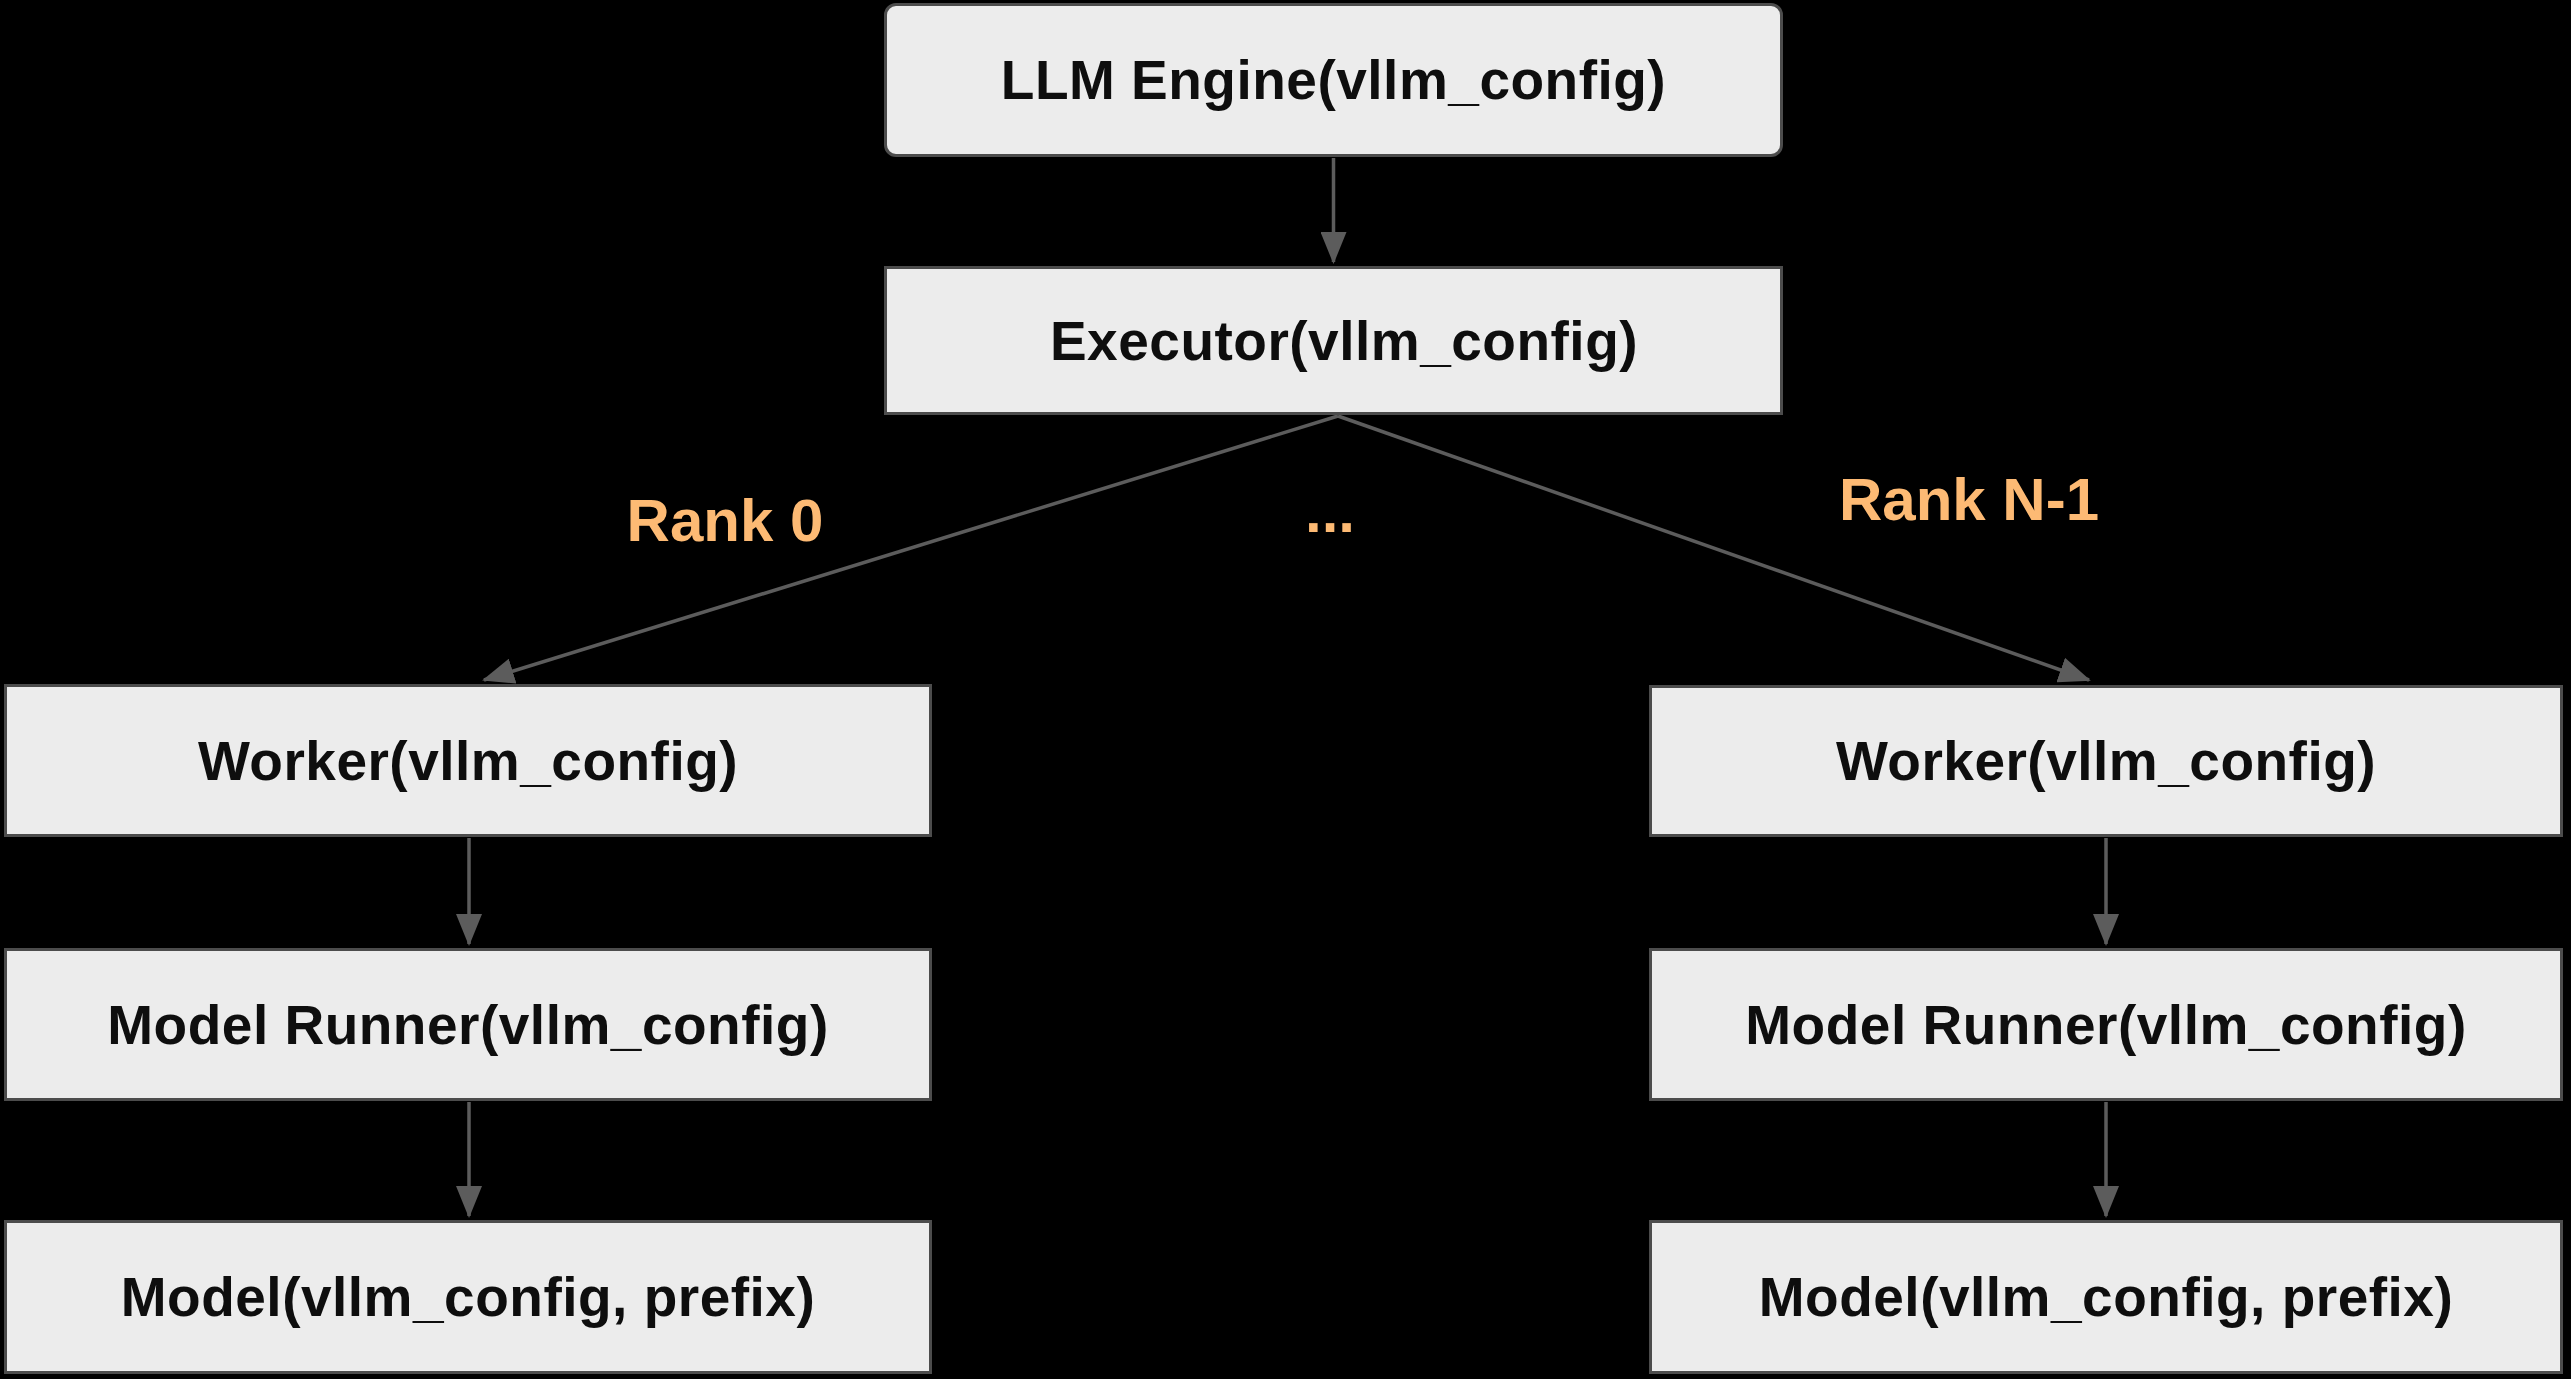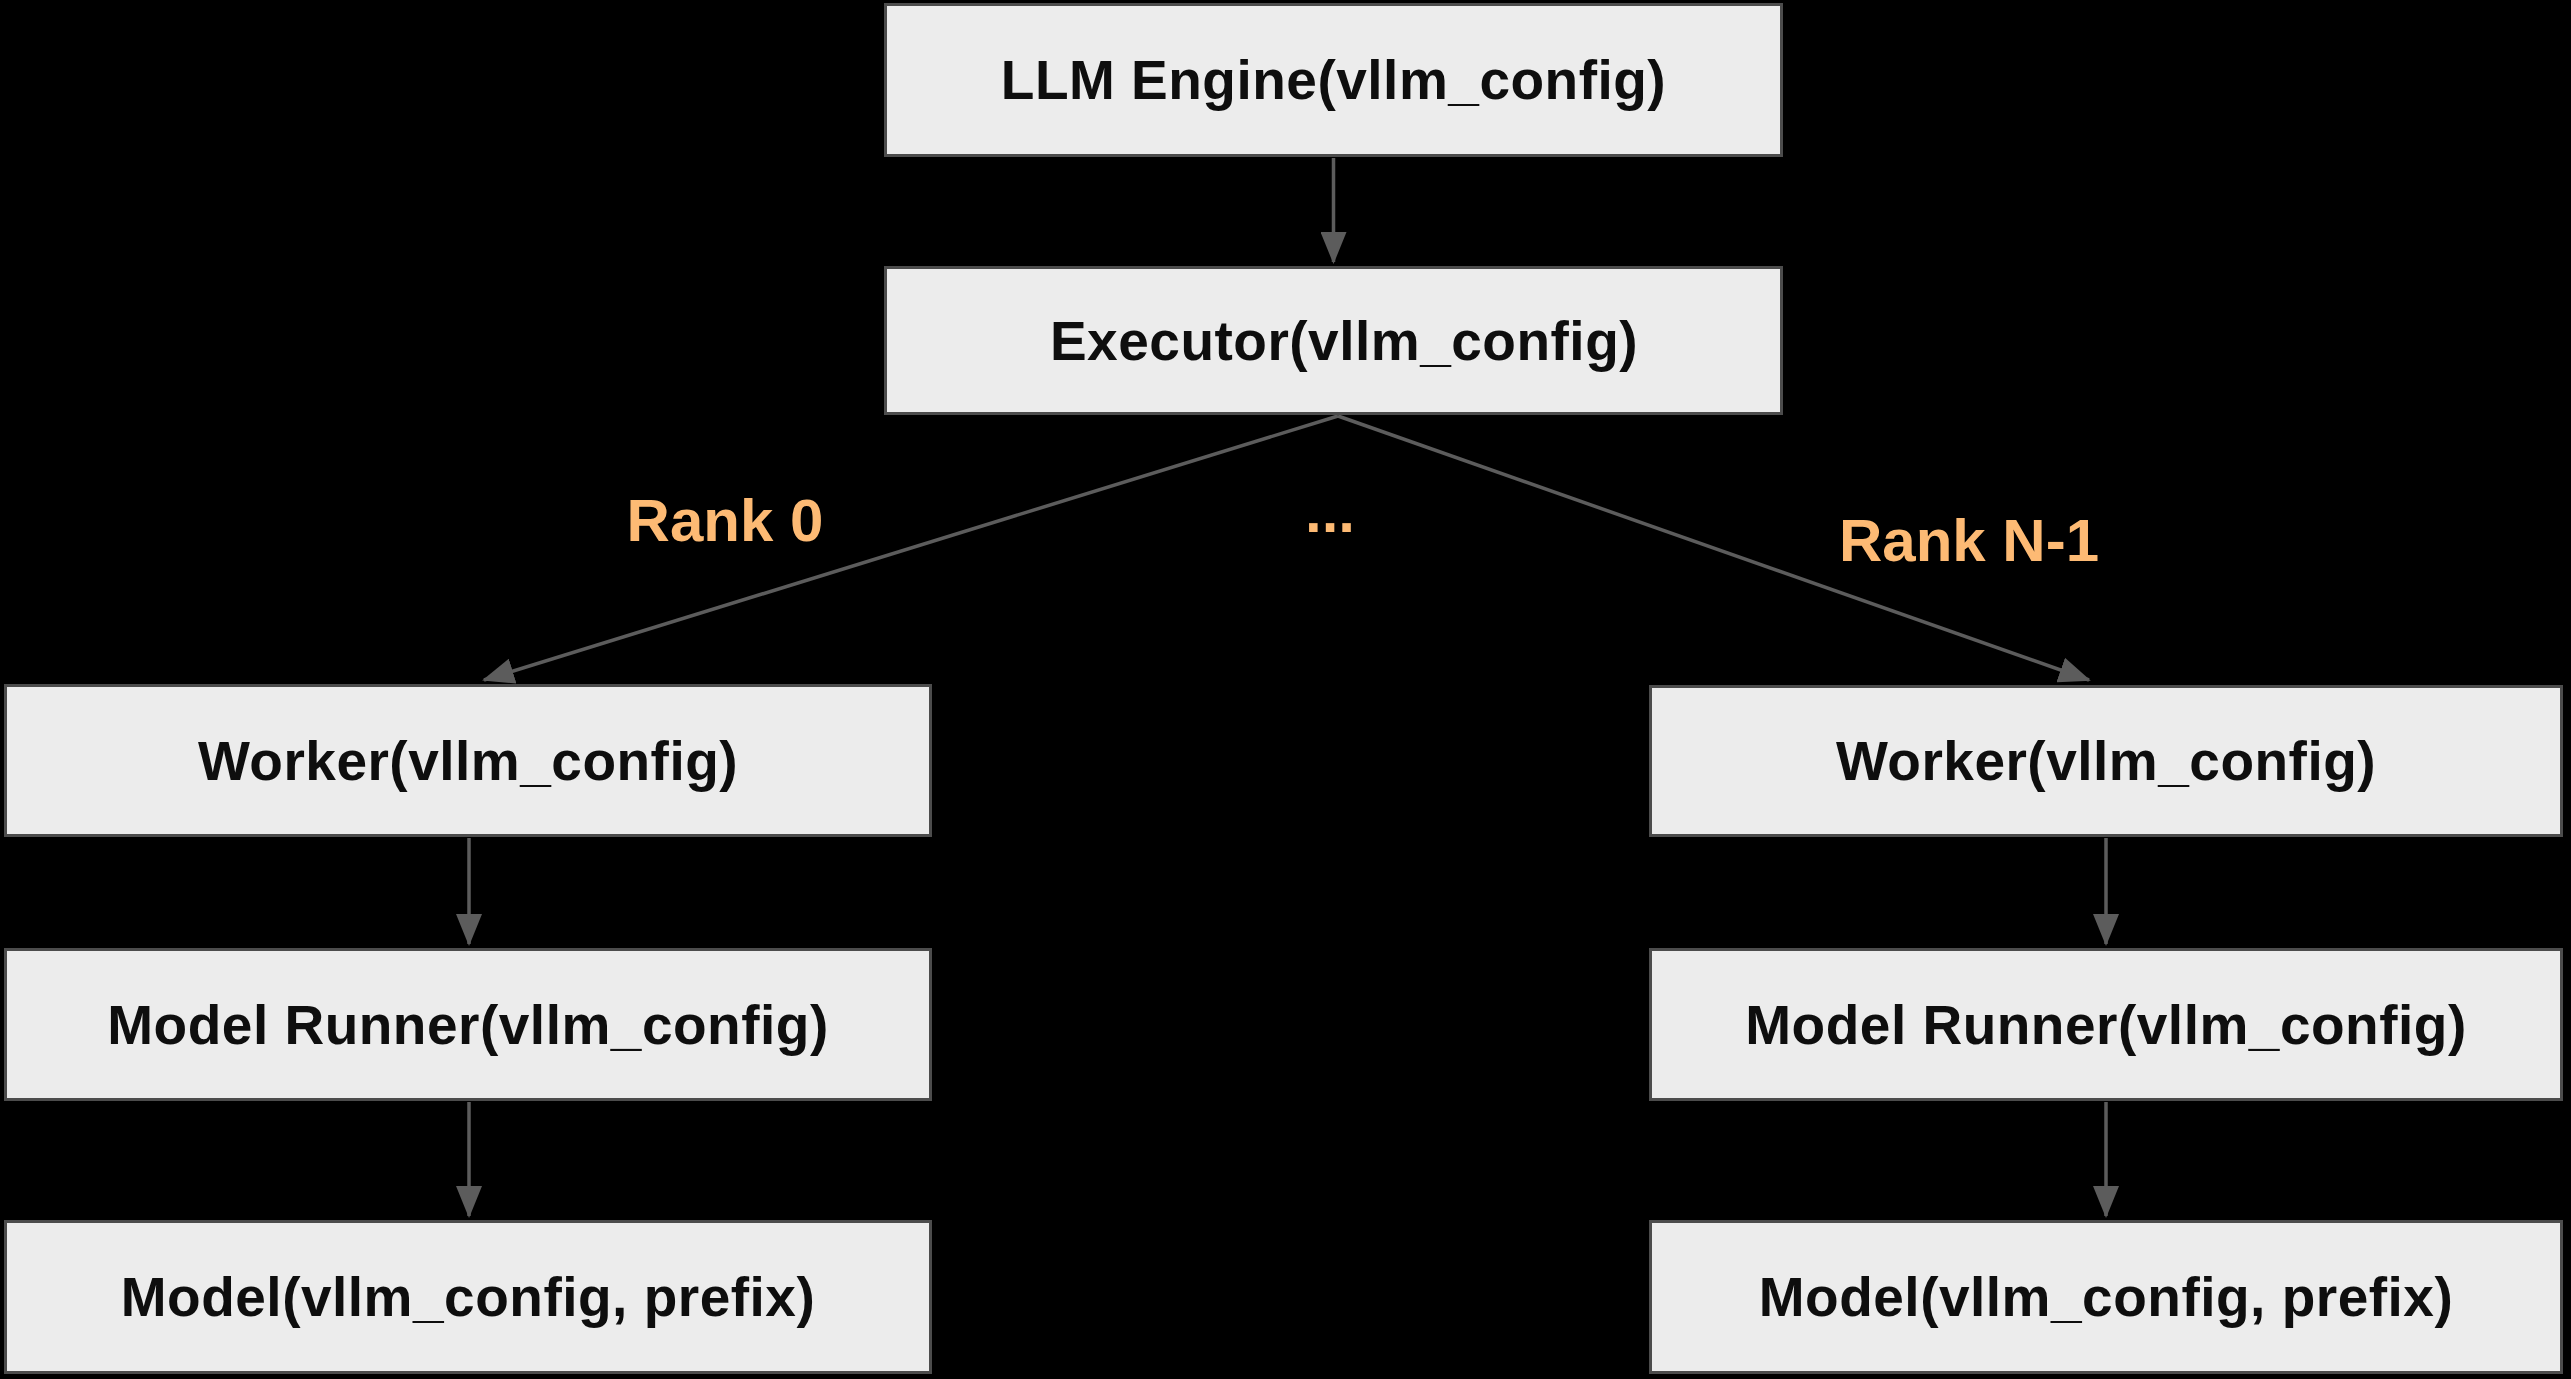--- a/index.html
+++ b/index.html
@@ -40,32 +40,32 @@
   .edge-label {
     position: absolute;
     transform: translate(-50%, -50%);
     color: #fdba74;
     font-size: 60px;
     font-weight: bold;
     white-space: nowrap;
     line-height: 1;
   }
   
-  .n-llm-engine       { left: 884px;  top: 3px;    width: 899px; height: 154px; }
+  .n-llm-engine       { left: 884px;  top: 3px;    width: 899px; height: 154px; border-radius: 12px; }
   .n-executor         { left: 884px;  top: 266px;  width: 899px; height: 149px; padding-left: 21px; }
   .n-worker-0         { left: 4px;    top: 684px;  width: 928px; height: 153px; }
   .n-model-runner-0   { left: 4px;    top: 948px;  width: 928px; height: 153px; }
   .n-model-0          { left: 4px;    top: 1220px; width: 928px; height: 154px; }
   .n-worker-n         { left: 1649px; top: 685px;  width: 914px; height: 152px; }
   .n-model-runner-n   { left: 1649px; top: 948px;  width: 914px; height: 153px; }
   .n-model-n          { left: 1649px; top: 1220px; width: 914px; height: 154px; }
   
   .l-rank0   { left: 725px;  top: 521px; }
   .l-dots    { left: 1330px; top: 512px; }
-  .l-rankn   { left: 1969px; top: 541px; }
+  .l-rankn   { left: 1969px; top: 500px; }
 </style>
 </head>
 <body>
 
 <div class="canvas">
 
   <svg class="edges" viewBox="0 0 2571 1379" xmlns="http://www.w3.org/2000/svg">
     <defs>
       <marker id="arrowhead" viewBox="0 0 32 26" refX="30" refY="13" markerWidth="32" markerHeight="26" markerUnits="userSpaceOnUse" orient="auto">
         <path d="M0 0 L32 13 L0 26 Z" fill="#5c5c5c"></path>

